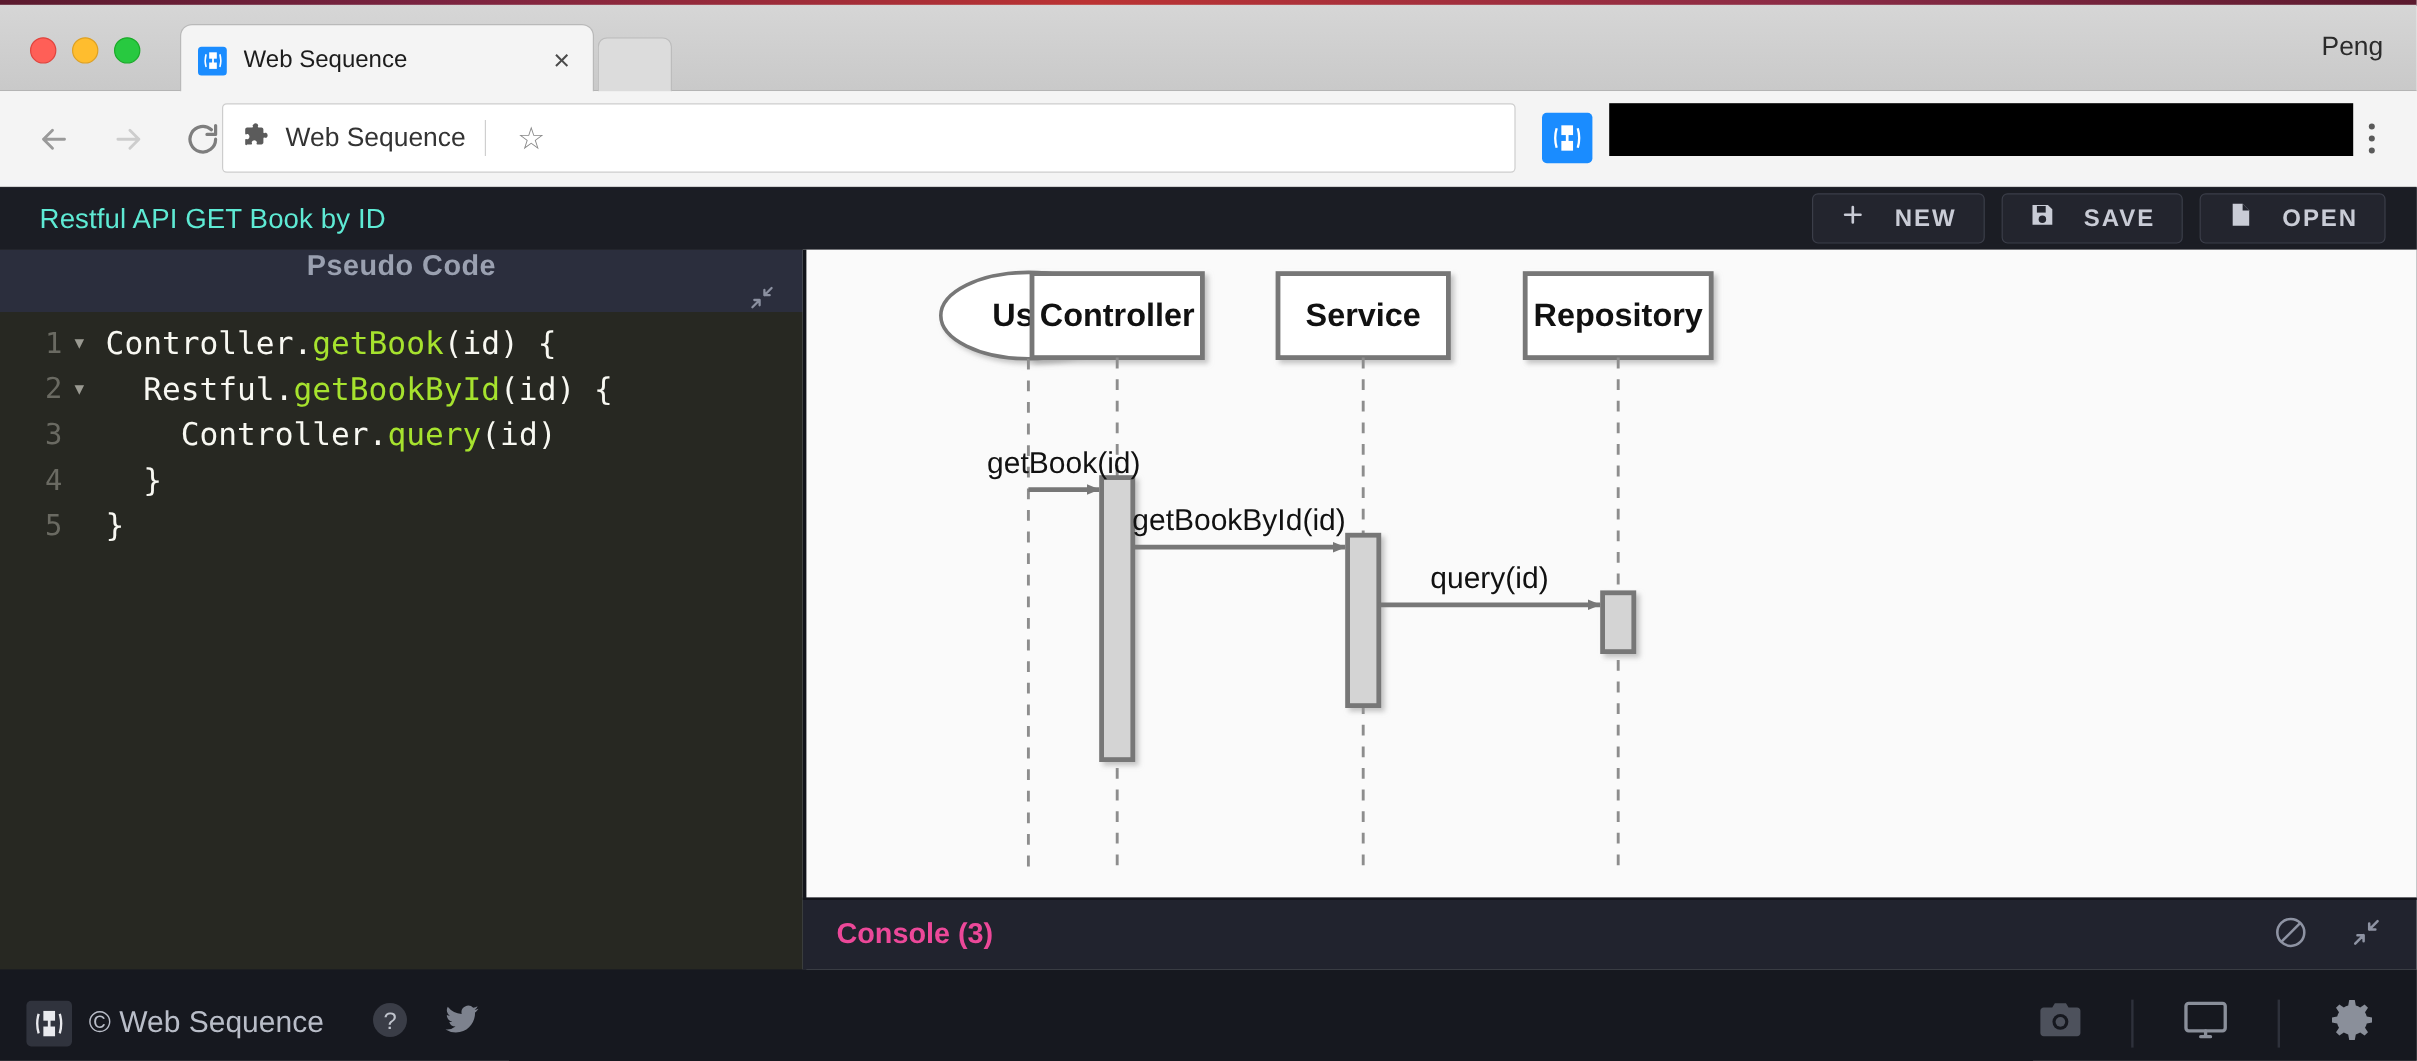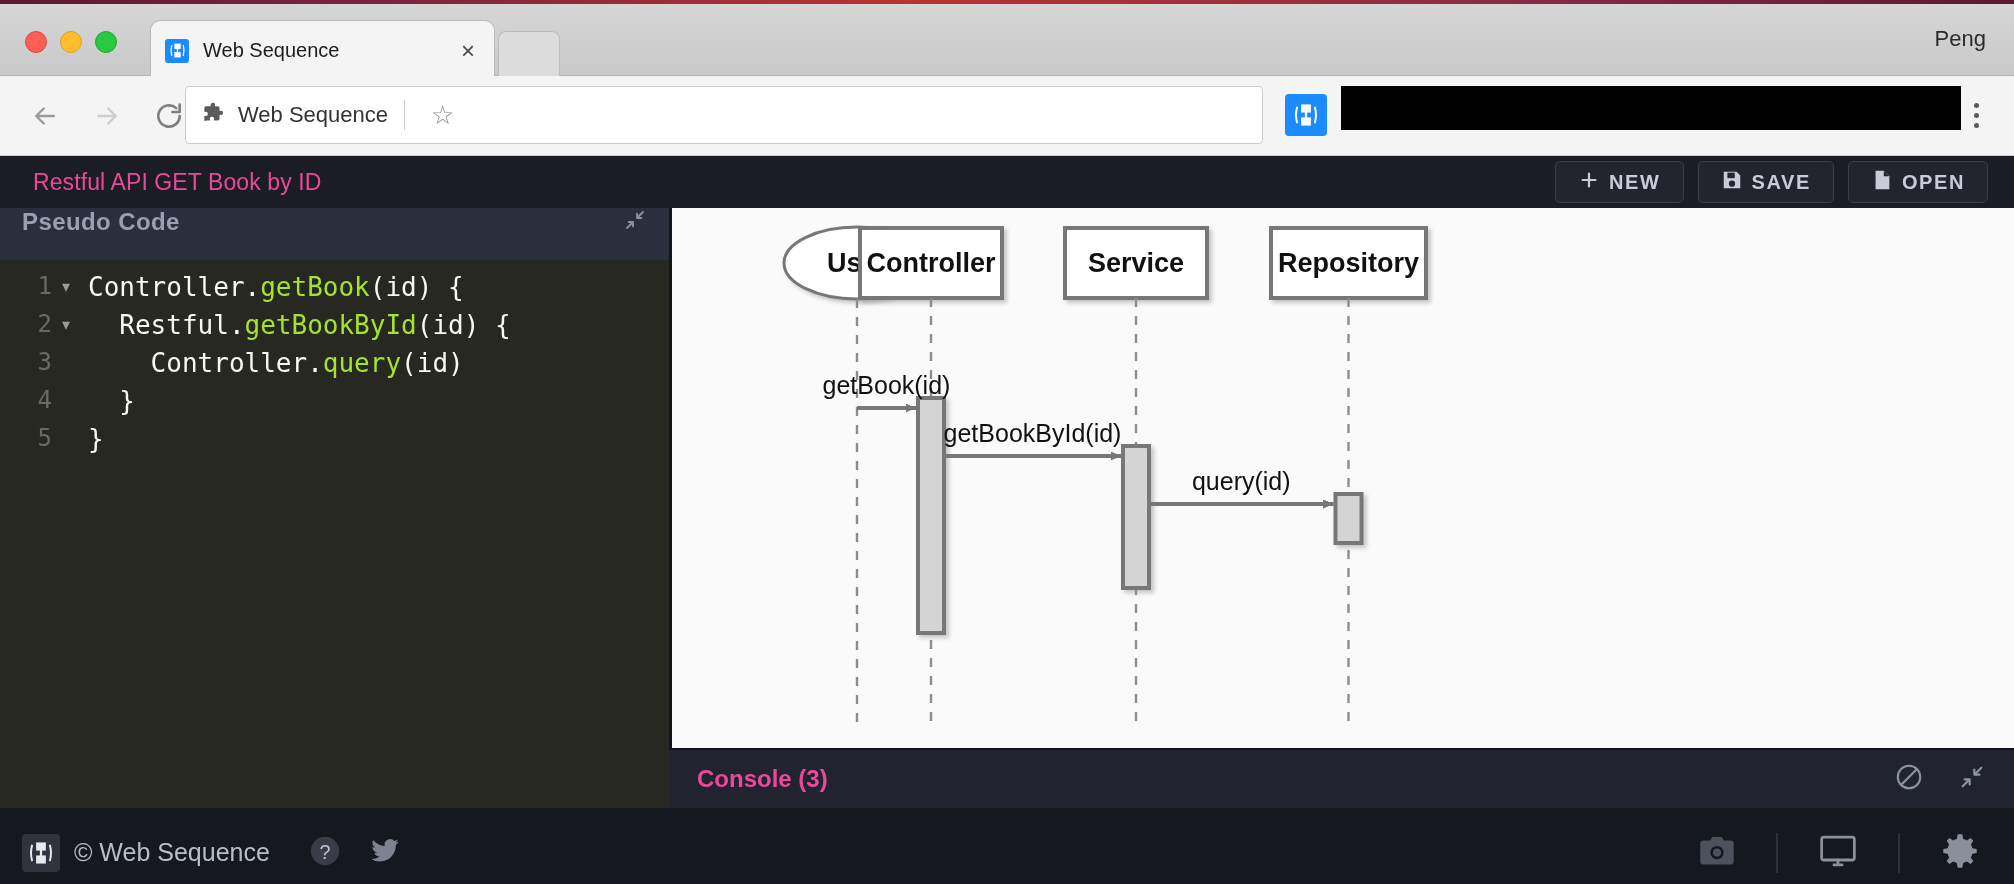--- a/index.html
+++ b/index.html
@@ -94,37 +94,38 @@
   }
   .chrome-menu i { width: 5px; height: 5px; border-radius: 50%; background: #5a5a5a; display:block; }
 
   
   .app { position: absolute; left: 0; top: 156px; width: 2014px; height: 728px; background: #1d1f27; }
 
   .app-header {
     position: absolute; left: 0; top: 0; width: 2014px; height: 52px;
     background: #1b1d24; display: flex; align-items: center;
   }
-  .app-title { margin-left: 33px; font-size: 23px; color: #ec4899; letter-spacing: .1px; }
+  .app-title { margin-left: 33px; font-size: 23px; color: #5eead4; letter-spacing: .1px; }
   .app-actions { margin-left: auto; display: flex; gap: 14px; padding-right: 26px; }
   .act-btn {
     height: 42px; padding: 0 22px; border-radius: 5px;
     background: #23252e; border: 1px solid #3b3e49;
-    display: flex; align-items: center; gap: 9px; cursor: pointer;
+    display: flex; align-items: center; gap: 24px; cursor: pointer;
     color: #c9ccd6; font-size: 20px; font-weight: bold; letter-spacing: 1.6px;
   }
 
   
   .codepane {
     position: absolute; left: 0; top: 52px; width: 669px; height: 600px;
     background: #272822;
   }
   .code-head {
-    height: 52px; background: #2b2e3d; display: flex; 
+    height: 52px; background: #2b2e3d; display: flex; align-items: center;
     padding: 0 22px 0 22px;
+    flex-direction: column;
   }
   .code-head-title { font-size: 24px; color: #9aa0b0; font-weight: bold; letter-spacing: .4px; }
   .code-collapse { margin-left: auto; color: #8b90a0; font-size: 22px; cursor: pointer; }
   .code-body { padding: 12px 0 0 0; }
   .code-line { display: flex; align-items: flex-start; height: 38px; }
   .ln {
     width: 62px; text-align: right; padding-right: 10px; flex: none;
     color: #6a6a62; font-size: 24px; font-family: "DejaVu Sans Mono", monospace;
   }
   .fold { width: 26px; flex: none; color: #9a9a92; font-size: 16px; line-height: 30px; }

